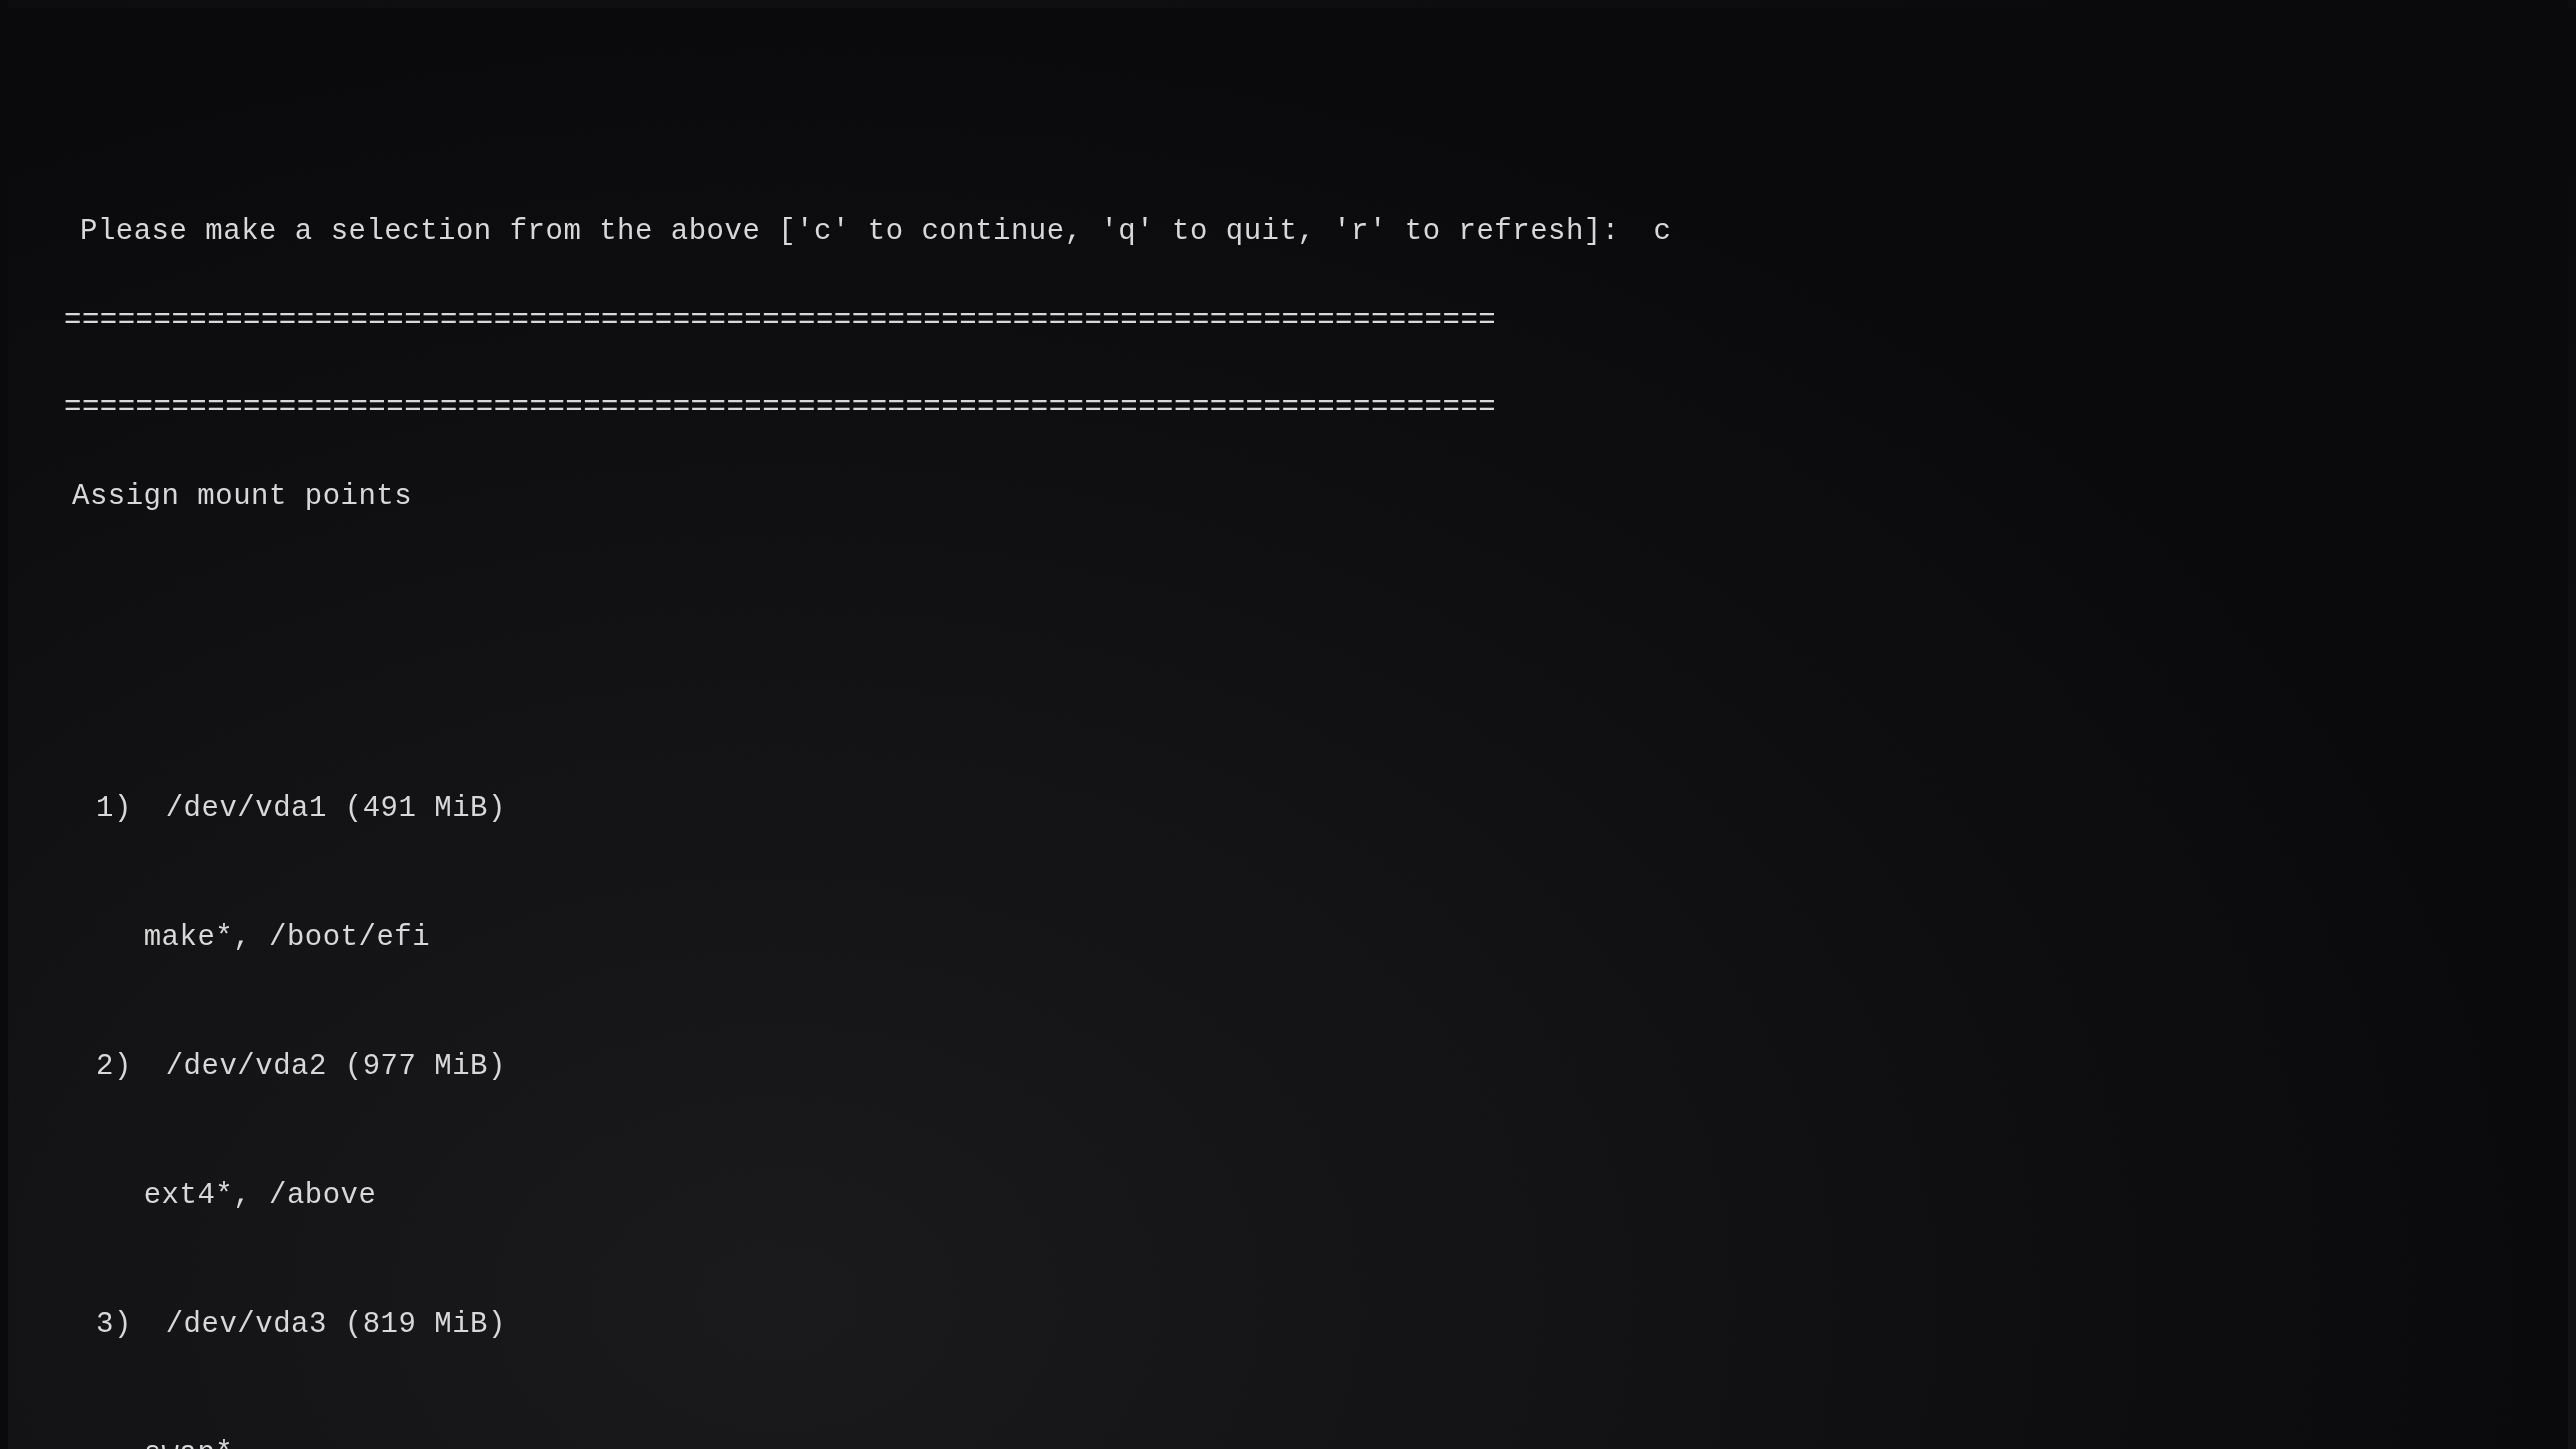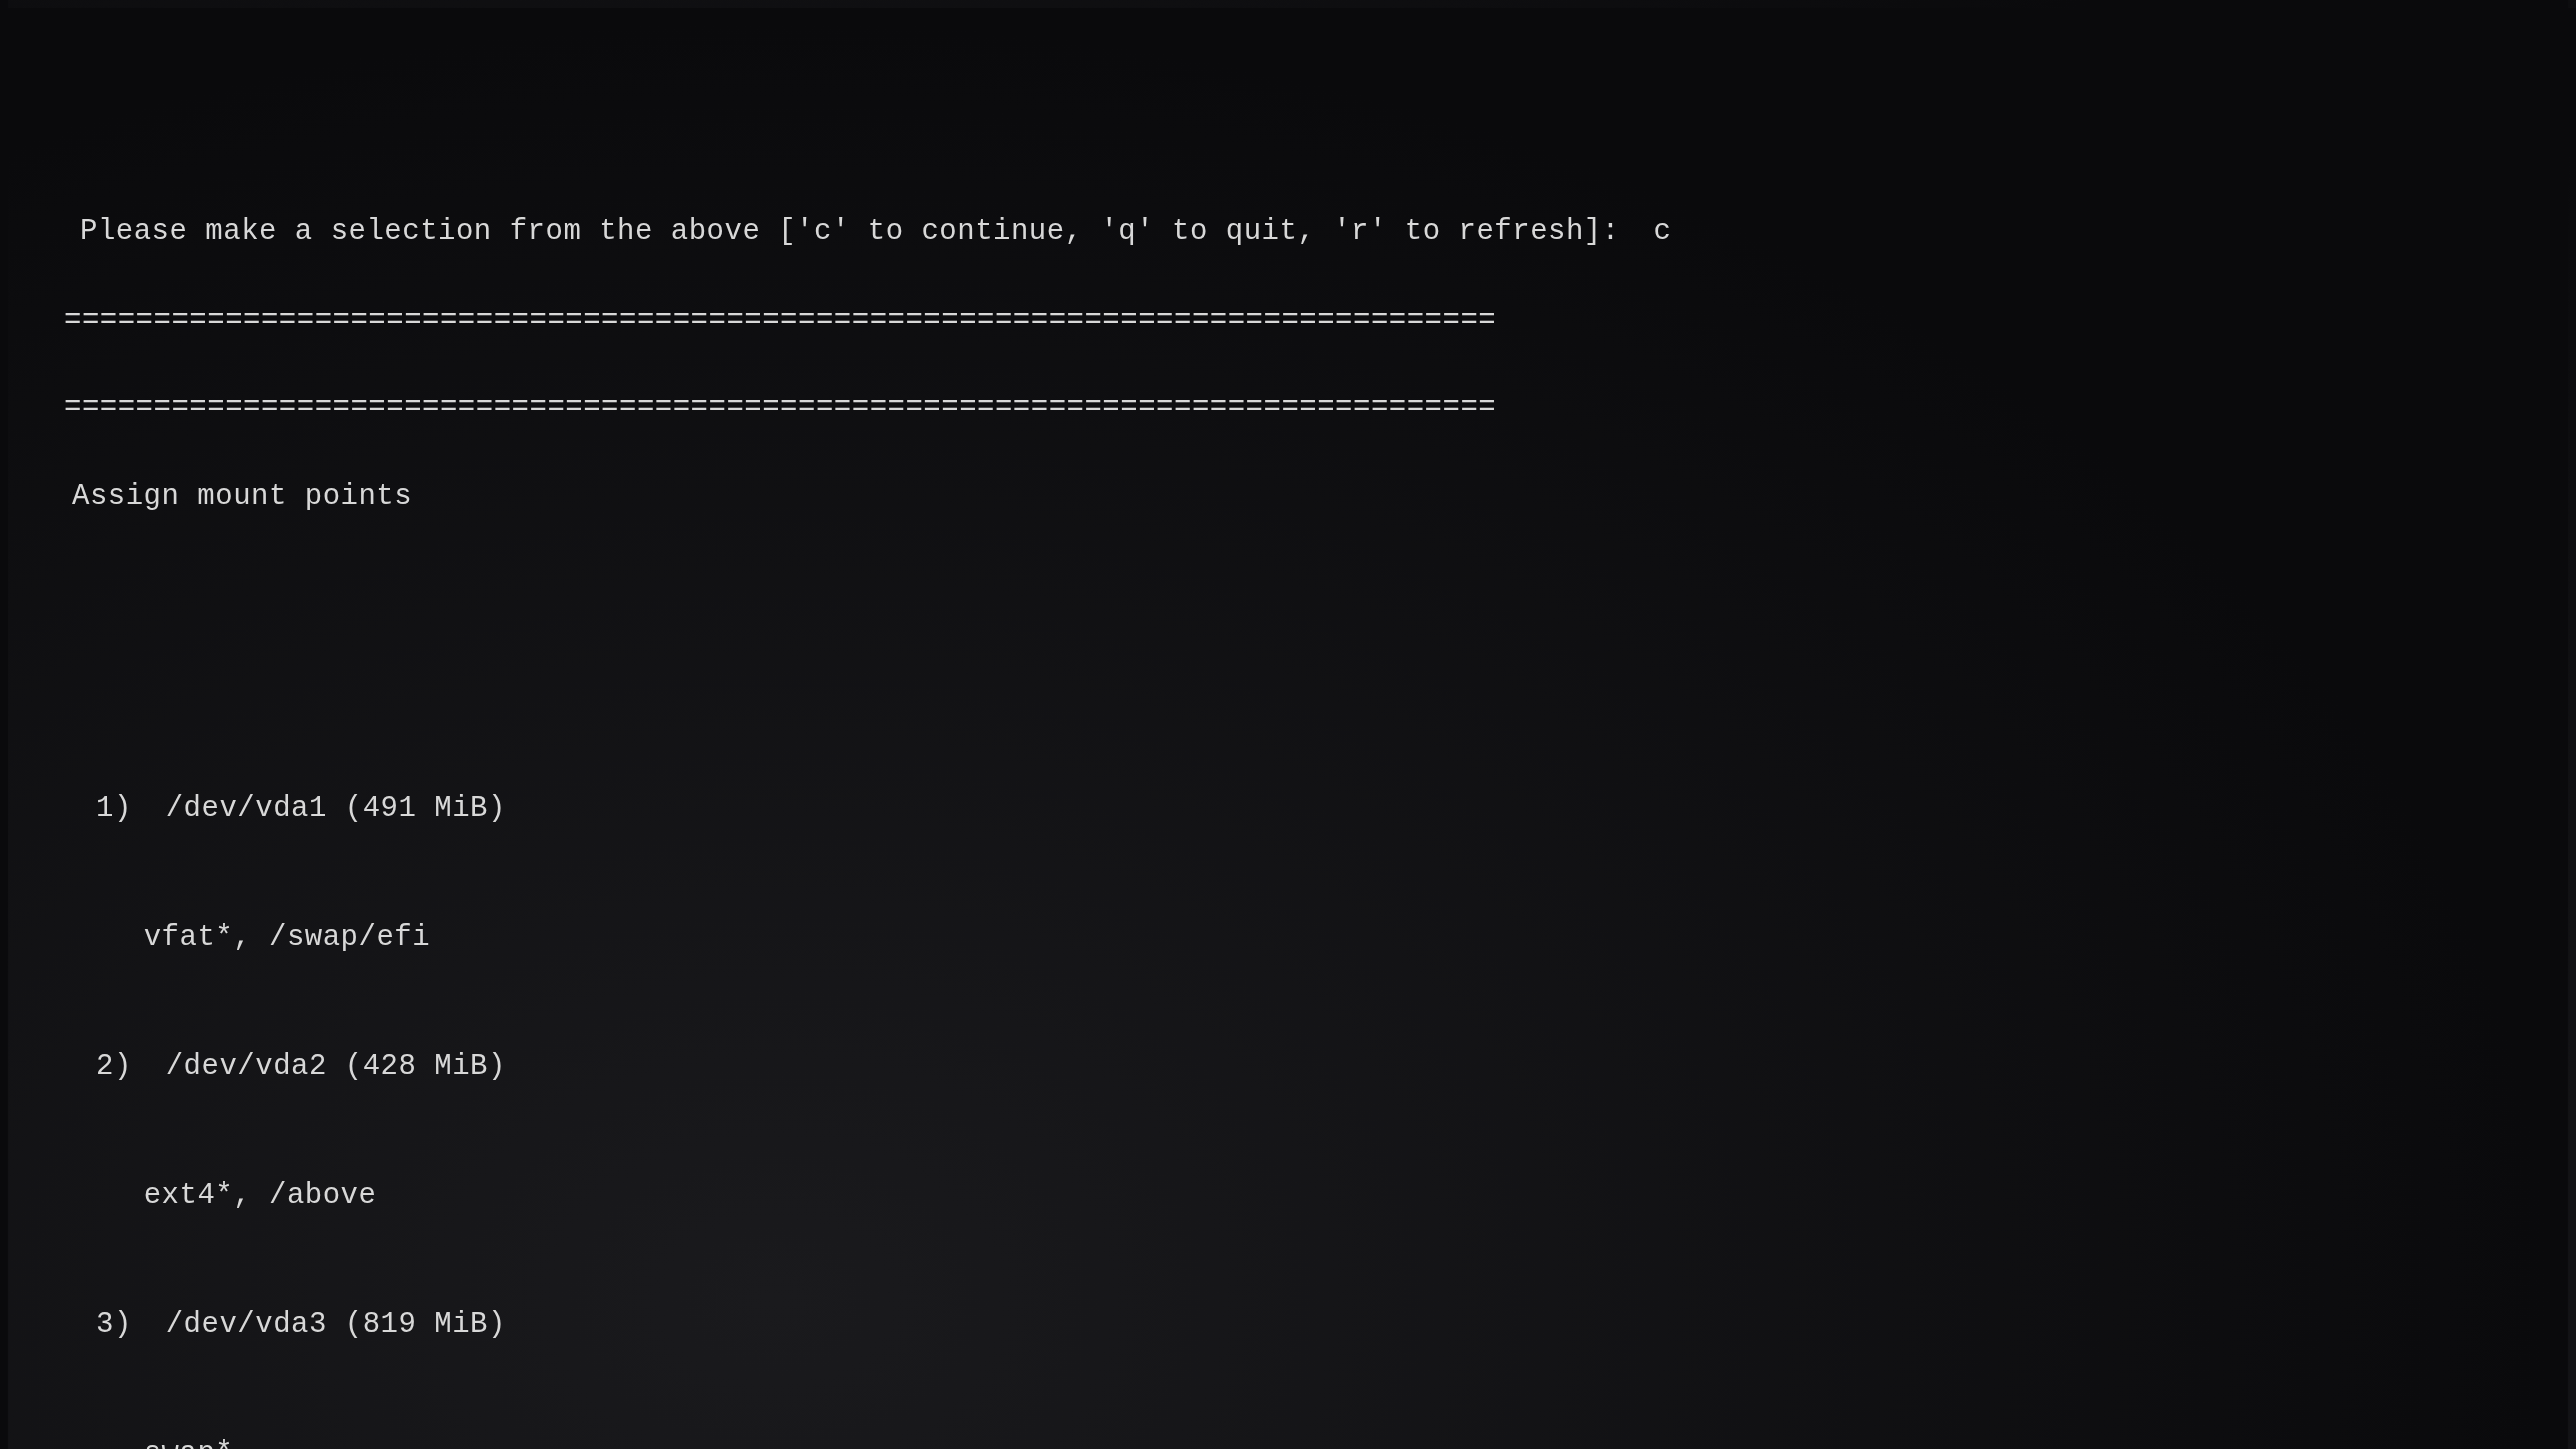--- a/index.html
+++ b/index.html
@@ -49,22 +49,22 @@
 
 <div class="line"><span>Please make a selection from the above ['c' to continue, 'q' to quit, 'r' to refresh]: </span><span class="prompt-input">c</span></div>
 <div class="divider">================================================================================</div>
 <div class="divider">================================================================================</div>
 <div class="line">Assign mount points</div>
 <div class="line">&nbsp;</div>
 
 <div class="cols">
   <div class="col">
     <div class="line"><span>1)</span> <span>/dev/vda1 (491 MiB)</span></div>
-    <div class="line indent">vfat*, /swap/efi</div>
-    <div class="line"><span>2)</span> <span>/dev/vda2 (428 MiB)</span></div>
+    <div class="line indent">make*, /boot/efi</div>
+    <div class="line"><span>2)</span> <span>/dev/vda2 (977 MiB)</span></div>
     <div class="line indent">ext4*, /above</div>
     <div class="line"><span>3)</span> <span>/dev/vda3 (819 MiB)</span></div>
     <div class="line indent">swap*</div>
   </div>
 </div>
 
 <div class="line">&nbsp;</div>
 
 
 

